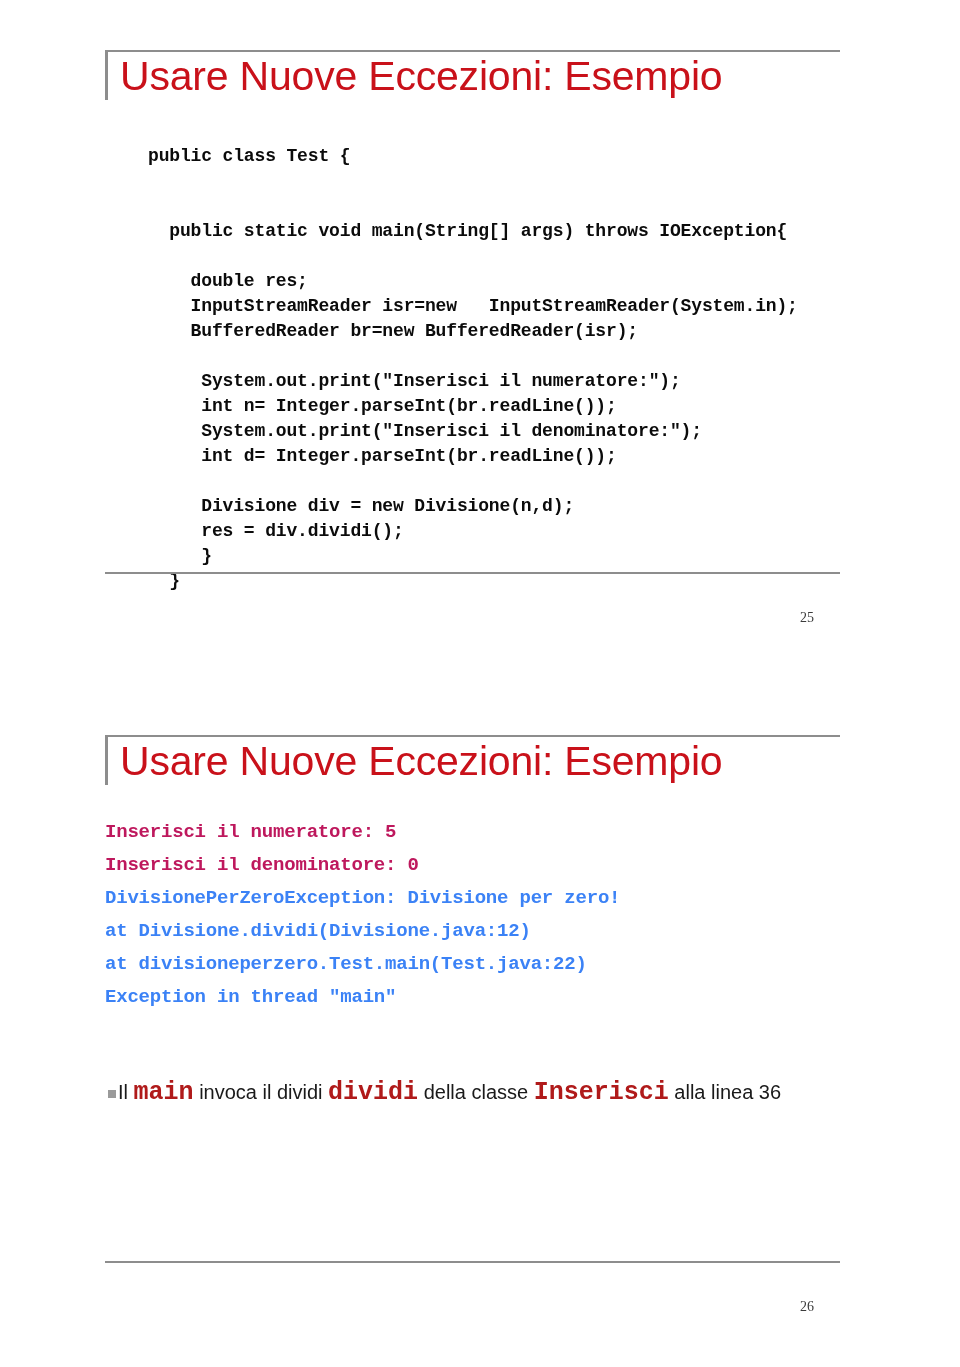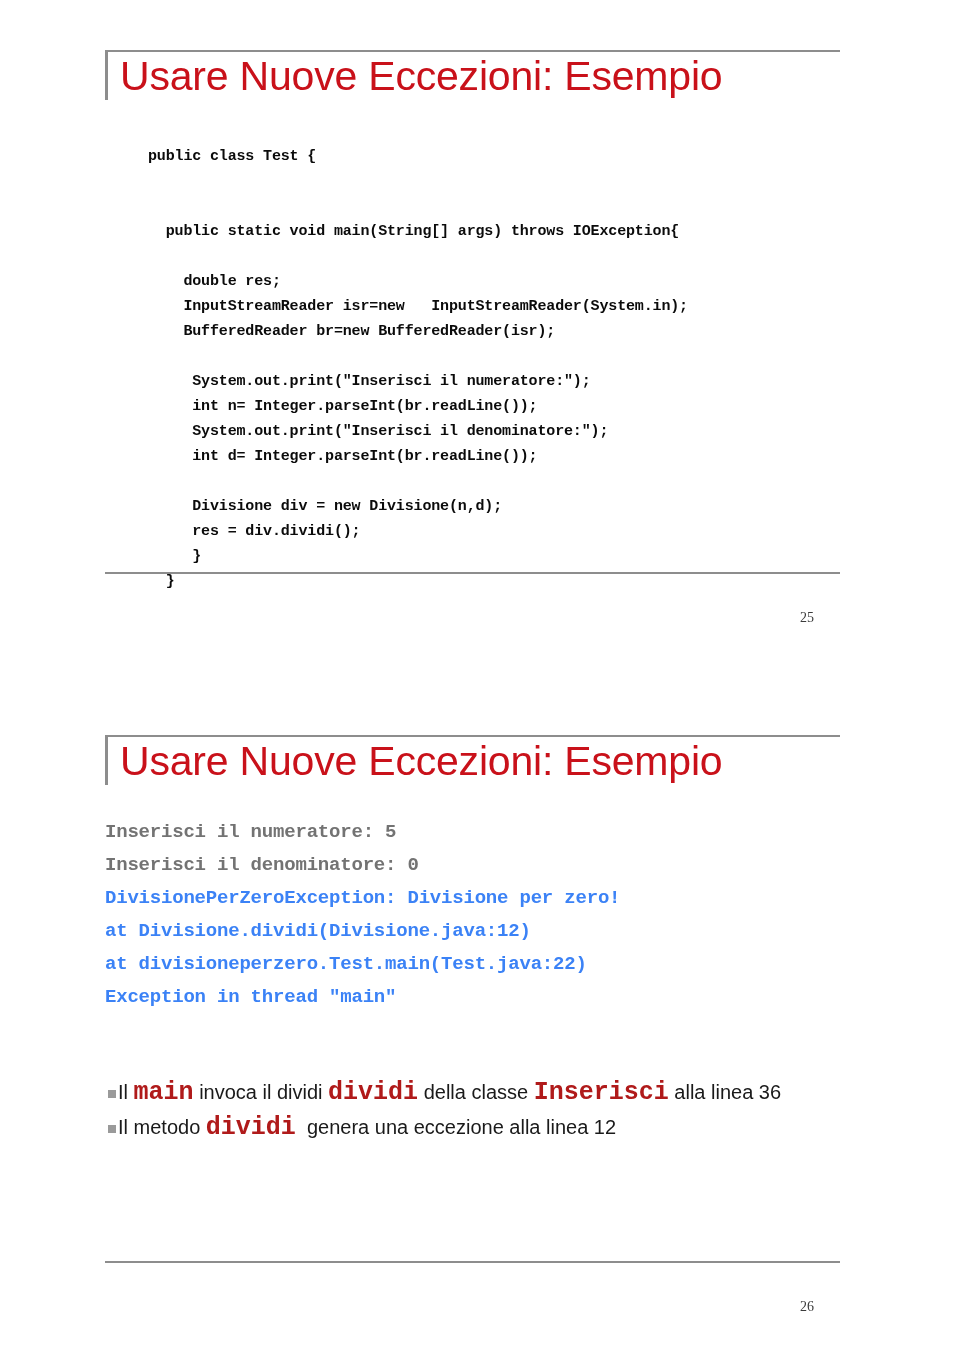--- a/index.html
+++ b/index.html
@@ -67,21 +67,21 @@
     line-height: 1.18;
     white-space: nowrap;
     padding-left: 12px;
     letter-spacing: -0.2px;
   }
 
   
   .code {
     position: absolute;
     font-family: "Liberation Mono", "DejaVu Sans Mono", monospace;
-    font-size: 15px;
+    font-size: 18px;
     font-weight: 700;
     color: #0b0b0b;
     line-height: 25px;
     white-space: pre;
     letter-spacing: -0.15px;
   }
   .code-line { white-space: pre; }
   .code-gap { height: 25px; }
 
   
@@ -104,21 +104,21 @@
   
   .console {
     position: absolute;
     font-family: "Liberation Mono", "DejaVu Sans Mono", monospace;
     font-size: 19px;
     font-weight: 700;
     line-height: 33px;
     white-space: pre;
     letter-spacing: -0.2px;
   }
-  .console .io   { color: #737373; }
+  .console .io   { color: #be185d; }
   .console .exc  { color: #3b82f6; }
 
   
   .bullets {
     position: absolute;
     font-family: "Liberation Sans", sans-serif;
     font-size: 20px;
     color: #1a1a1a;
     line-height: 34px;
   }
@@ -176,23 +176,19 @@
       </div>
     </div>
 
     <div class="console" id="console-2" style="left:105px; top:133px;"><div class="io">Inserisci il numeratore: 5</div><div class="io">Inserisci il denominatore: 0</div><div class="exc">DivisionePerZeroException: Divisione per zero!</div><div class="exc">at Divisione.dividi(Divisione.java:12)</div><div class="exc">at divisioneperzero.Test.main(Test.java:22)</div><div class="exc">Exception in thread "main"</div></div>
 
     <div class="bullets" id="bullets-2" style="left:108px; top:392px;">
         <div class="bullet-row">
           <span class="bullet-marker"></span>
           <span class="bullet-text"><span>Il </span><span class="mono-red">main</span><span> invoca il dividi </span><span class="mono-red">dividi</span><span> della classe </span><span class="mono-red">Inserisci</span><span> alla linea 36</span></span>
         </div>
-        <div class="bullet-row">
-          <span class="bullet-marker"></span>
-          <span class="bullet-text"><span>Il metodo </span><span class="mono-red">dividi</span><span>  genera una eccezione alla linea 12</span></span>
-        </div>
       </div>
 
     <div class="foot-rule" style="top:578px;"></div>
     <div class="page-num" style="left:800px; top:616px;">26</div>
   </div>
 
 </div>
 
 </body></html>

